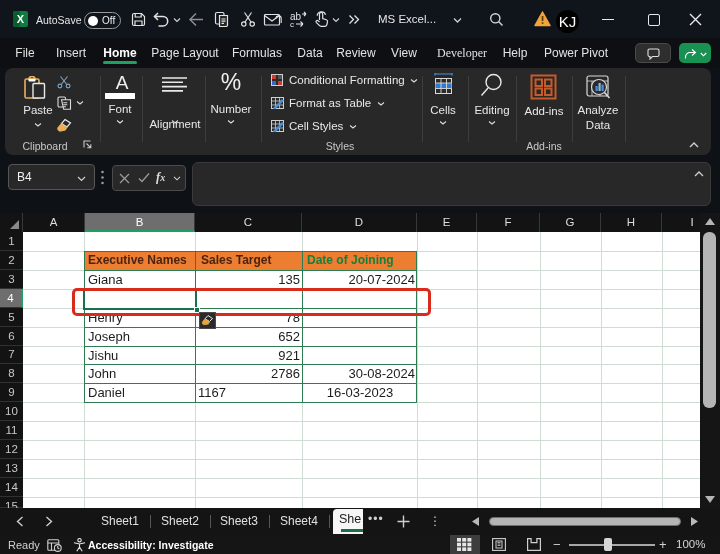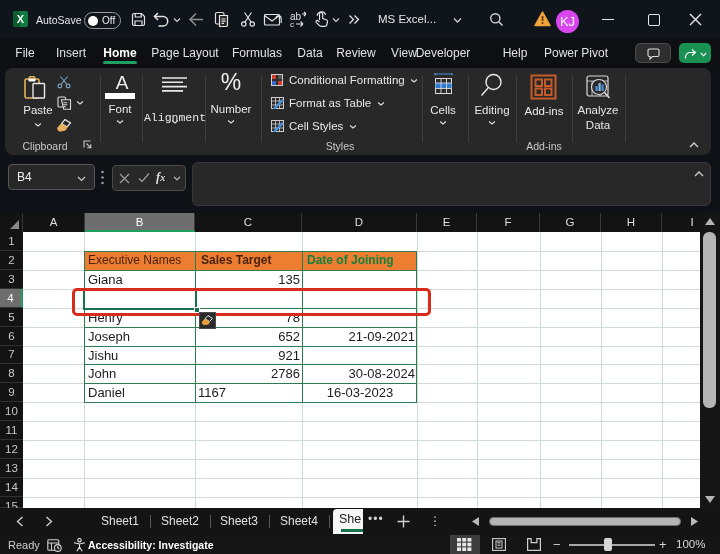--- a/index.html
+++ b/index.html
@@ -118,39 +118,39 @@
     <circle cx="6.3" cy="6.3" r="4.6"></circle>
       <path d="M9.8 9.8 L13.5 13.5"></path>
   </svg>
 
   <svg class="abs" style="left:534px;top:11px" width="17" height="16" viewBox="0 0 17 16">
     <path d="M8.5 1 L16 14.5 H1 Z" fill="#f2a33a" stroke="#f2a33a" stroke-width="1.5" stroke-linejoin="round"></path>
     <rect x="7.7" y="5" width="1.7" height="5" fill="#5b3a00"></rect>
     <rect x="7.7" y="11.2" width="1.7" height="1.7" fill="#5b3a00"></rect>
   </svg>
 
-  <div class="abs" style="left:556px;top:10px;width:23px;height:23px;border-radius:50%;background:#d946ef;color:#fff;font-size:13px;text-align:center;line-height:23px;">KJ</div>
+  <div class="abs" style="left:556px;top:10px;width:23px;height:23px;border-radius:50%;background:#000000;color:#fff;font-size:15px;text-align:center;line-height:23px;">KJ</div>
 
   <div class="abs" style="left:602px;top:18.5px;width:12px;height:1.4px;background:#e8e8e8;"></div>
   <div class="abs" style="left:648px;top:14px;width:10px;height:10px;border:1.4px solid #e8e8e8;border-radius:2px;"></div>
   <svg class="abs" style="left:689px;top:13px" width="13" height="13" viewBox="0 0 13 13" stroke="#e8e8e8" stroke-width="1.4">
     <path d="M1 1 L12 12 M12 1 L1 12"></path>
   </svg>
 </div>
 <div id="menubar" class="abs">
   <div class="menuitem" style="left:25px;">File</div>
   <div class="menuitem" style="left:71px;">Insert</div>
   <div class="menuitem" style="left:120px;color:#fff;font-weight:bold;">Home</div>
   <div class="abs" style="left:103px;top:23px;width:34px;height:2.5px;background:#1ea060;border-radius:2px;"></div>
   <div class="menuitem" style="left:185px;">Page Layout</div>
   <div class="menuitem" style="left:257px;">Formulas</div>
   <div class="menuitem" style="left:310px;">Data</div>
   <div class="menuitem" style="left:356px;">Review</div>
   <div class="menuitem" style="left:404px;">View</div>
-  <div class="menuitem" style="left:443px;">Developer</div>
+  <div class="menuitem" style="left:462px;font-family:Liberation Serif, serif;">Developer</div>
   <div class="menuitem" style="left:515px;">Help</div>
   <div class="menuitem" style="left:576px;">Power Pivot</div>
 
   <div class="abs" style="left:635px;top:5px;width:36px;height:20px;background:#2e2e2e;border:1px solid #4a4a4a;border-radius:5px;box-sizing:border-box;">
     <svg class="abs" style="left:11px;top:4px" width="13" height="12" viewBox="0 0 13 12" fill="none" stroke="#e0e0e0" stroke-width="1.1">
       <path d="M1 2.5 a1.5 1.5 0 0 1 1.5-1.5 h8 a1.5 1.5 0 0 1 1.5 1.5 v4.5 a1.5 1.5 0 0 1 -1.5 1.5 h-5 L3 11 V8.5 H2.5 A1.5 1.5 0 0 1 1 7 Z"></path>
     </svg>
   </div>
 
   <div class="abs" style="left:679px;top:5px;width:32px;height:20px;background:#199152;border-radius:5px;">
@@ -205,21 +205,21 @@
   <div class="abs" style="left:100px;top:25px;width:30px;height:5.5px;background:#fff;"></div>
   <div class="btnlabel" style="left:115px;top:35px;">Font</div>
   <svg class="chev" style="left:115px;top:52px" viewBox="0 0 7 4" fill="none" stroke="#dcdcdc" stroke-width="1.1">
       <path d="M0.5 0.5 L3.5 3 L6.5 0.5"></path>
     </svg>
   <div class="gsep" style="left:137px;"></div>
   
   <svg class="abs" style="left:157px;top:9px" width="25" height="15" viewBox="0 0 25 15" stroke="#e9e9e9" stroke-width="1.6">
     <path d="M0 1 h25 M0 5.3 h21 M0 9.6 h25 M0 13.9 h21"></path>
   </svg>
-  <div class="btnlabel" style="left:170px;top:43px;font-family:Liberation Mono, monospace;">Alignment</div>
+  <div class="btnlabel" style="left:170px;top:50px;">Alignment</div>
   <svg class="chev" style="left:170px;top:52px" viewBox="0 0 7 4" fill="none" stroke="#dcdcdc" stroke-width="1.1">
       <path d="M0.5 0.5 L3.5 3 L6.5 0.5"></path>
     </svg>
   <div class="gsep" style="left:200px;"></div>
   
   <div class="abs" style="left:213px;top:1px;width:26px;height:24px;color:#efefef;font-size:23px;font-weight:300;text-align:center;">%</div>
   <div class="btnlabel" style="left:226px;top:35px;">Number</div>
   <svg class="chev" style="left:226px;top:52px" viewBox="0 0 7 4" fill="none" stroke="#dcdcdc" stroke-width="1.1">
       <path d="M0.5 0.5 L3.5 3 L6.5 0.5"></path>
     </svg>
@@ -399,30 +399,30 @@
     <div class="abs" style="left:217px;top:0;width:1px;height:150px;background:#2e7d52;"></div>
     <div class="abs" style="left:0;top:18px;width:331px;height:1px;background:#2e7d52;"></div>
     <div class="abs" style="left:0;top:37px;width:331px;height:1px;background:#2e7d52;"></div>
     <div class="abs" style="left:0;top:56px;width:331px;height:1px;background:#2e7d52;"></div>
     <div class="abs" style="left:0;top:75px;width:331px;height:1px;background:#2e7d52;"></div>
     <div class="abs" style="left:0;top:94px;width:331px;height:1px;background:#2e7d52;"></div>
     <div class="abs" style="left:0;top:112px;width:331px;height:1px;background:#2e7d52;"></div>
     <div class="abs" style="left:0;top:131px;width:331px;height:1px;background:#2e7d52;"></div>
   </div>
 
-  <div class="cell" style="left:65px;top:21px;width:104px;font-size:12px;font-weight:normal;color:#4a2410;">Executive Names</div>
+  <div class="cell" style="left:65px;top:21px;width:104px;font-size:12px;font-weight:bold;color:#4a2410;">Executive Names</div>
   <div class="cell" style="left:178px;top:21px;width:100px;font-size:12px;font-weight:bold;color:#4a2410;">Sales Target</div>
   <div class="cell" style="left:284px;top:21px;width:108px;font-size:12px;font-weight:bold;color:#15803d;">Date of Joining</div>
   <div class="cell" style="left:65px;top:40px;">Giana</div>
   <div class="cell" style="left:175px;top:40px;width:102px;text-align:right;">135</div>
+  <div class="cell" style="left:282px;top:40px;width:110px;text-align:right;">20-07-2024</div>
   <div class="cell" style="left:65px;top:78px;">Henry</div>
   <div class="cell" style="left:175px;top:78px;width:102px;text-align:right;">78</div>
   <div class="cell" style="left:65px;top:97px;">Joseph</div>
   <div class="cell" style="left:175px;top:97px;width:102px;text-align:right;">652</div>
-  <div class="cell" style="left:282px;top:97px;width:110px;text-align:right;">21-09-2021</div>
   <div class="cell" style="left:65px;top:116px;">Jishu</div>
   <div class="cell" style="left:175px;top:116px;width:102px;text-align:right;">921</div>
   <div class="cell" style="left:65px;top:134px;">John</div>
   <div class="cell" style="left:175px;top:134px;width:102px;text-align:right;">2786</div>
   <div class="cell" style="left:282px;top:134px;width:110px;text-align:right;">30-08-2024</div>
   <div class="cell" style="left:65px;top:153px;">Daniel</div>
   <div class="cell" style="left:175px;top:153px;width:102px;text-align:left;">1167</div>
   <div class="cell" style="left:282px;top:153px;width:110px;text-align:center;">16-03-2023</div>
 
   <div class="abs" style="left:60px;top:57px;width:114px;height:21px;border:2px solid #17714a;box-sizing:border-box;"></div>

